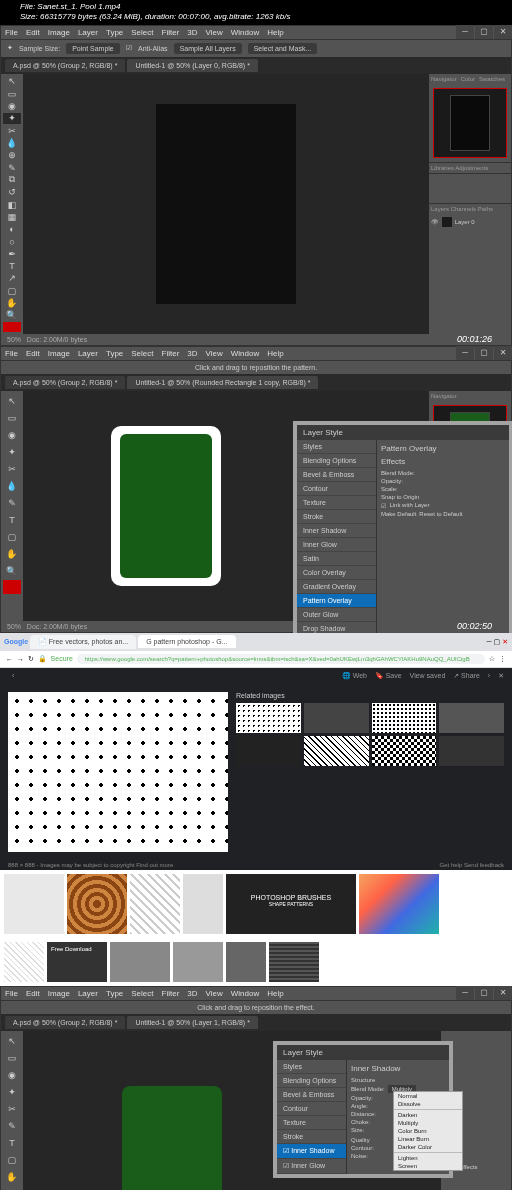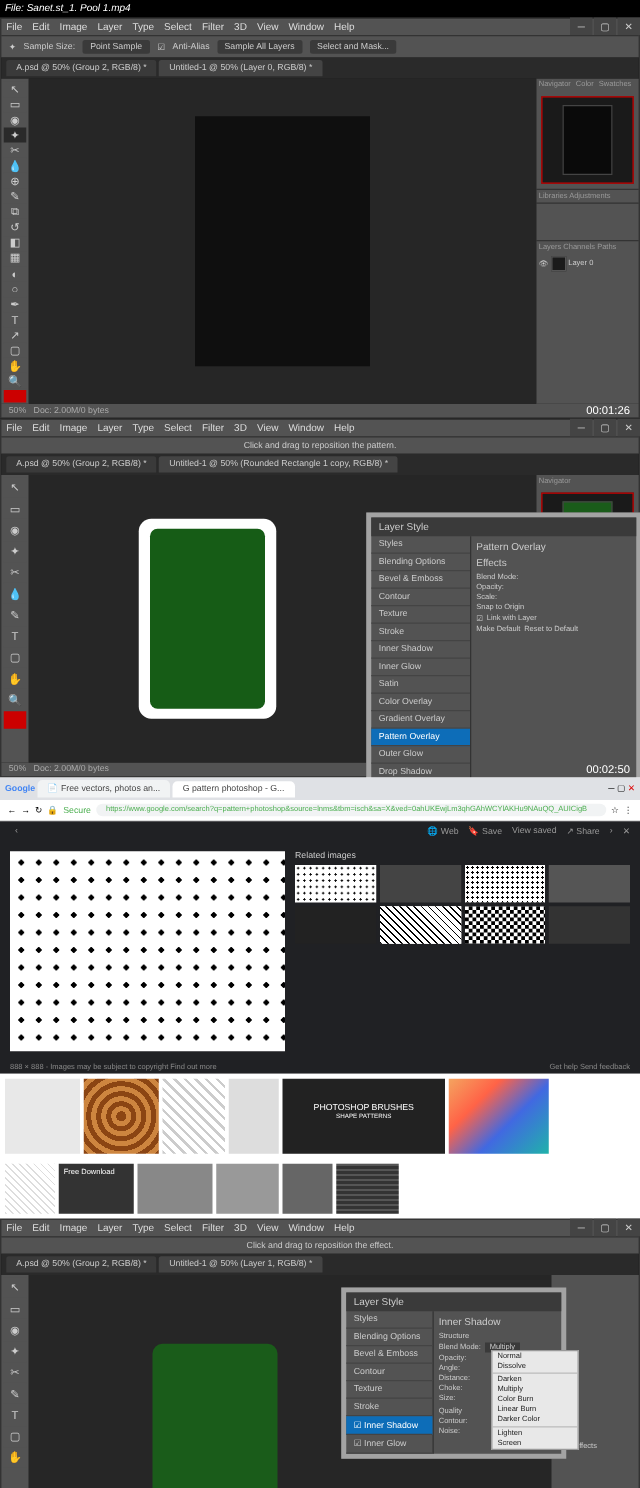--- a/index.html
+++ b/index.html
@@ -1,20 +1,20 @@
 <!DOCTYPE html>
 <html><head>
 <meta charset="utf-8">
 <style>
 *{margin:0;padding:0;box-sizing:border-box;font-family:Arial,sans-serif}
 body{background:#000;width:512px}
 .section{position:relative;width:100%}
-.info-text{color:#fff;font-size:8px;line-height:1.3;padding:2px 4px;background:#000}
+.info-text{color:#fff;font-size:8px;line-height:1.3;padding:2px 20px;background:#000}
 .info-text i{font-style:italic}
-.timestamp{position:absolute;right:8px;bottom:2px;color:#fff;font-size:9px;}
+.timestamp{position:absolute;right:20px;bottom:2px;color:#fff;font-size:9px;font-style:italic}
 .ps-window{background:#1a1a1a;border:1px solid #333}
 .menubar{background:#535353;display:flex;padding:2px 4px;gap:8px;font-size:8px;color:#ddd}
 .menubar span{cursor:pointer}
 .optbar{background:#535353;display:flex;align-items:center;padding:3px 6px;gap:6px;font-size:7px;color:#ccc;border-top:1px solid #333}
 .optbar .btn{background:#3a3a3a;padding:2px 6px;border-radius:2px;cursor:pointer}
 .tabbar{background:#2a2a2a;display:flex;padding:2px 4px;gap:2px;font-size:7px}
 .tab{background:#3a3a3a;color:#ccc;padding:3px 8px;border-radius:2px 2px 0 0}
 .tab.active{background:#444}
 .workspace{display:flex;height:260px}
 .toolbox{background:#535353;width:22px;display:flex;flex-direction:column;padding:2px;gap:1px}
@@ -72,20 +72,21 @@
 .blend-dropdown{position:absolute;top:60px;left:370px;width:70px;background:#e8e8e8;border:1px solid #999;font-size:6px;color:#222;z-index:10}
 .blend-item{padding:1px 4px;cursor:pointer}
 .blend-sep{border-top:1px solid #bbb;margin:1px 0}
 .card-shape2{width:100px;height:160px;background:#1a5c1a;border-radius:8px;margin-left:-120px}
 </style>
 </head>
 <body>
 
 <div class="info-text">
   <div><i>File: Sanet.st_1. Pool 1.mp4</i></div>
+  <div><i>Size: 66315779 bytes (63.24 MiB), duration: 00:07:00, avg.bitrate: 1263 kb/s</i></div>
 </div>
 
 <div class="section">
 <div class="ps-window">
   <div class="win-controls">
     <div class="win-btn">─</div>
     <div class="win-btn">▢</div>
     <div class="win-btn">✕</div>
   </div>
   <div class="menubar">

